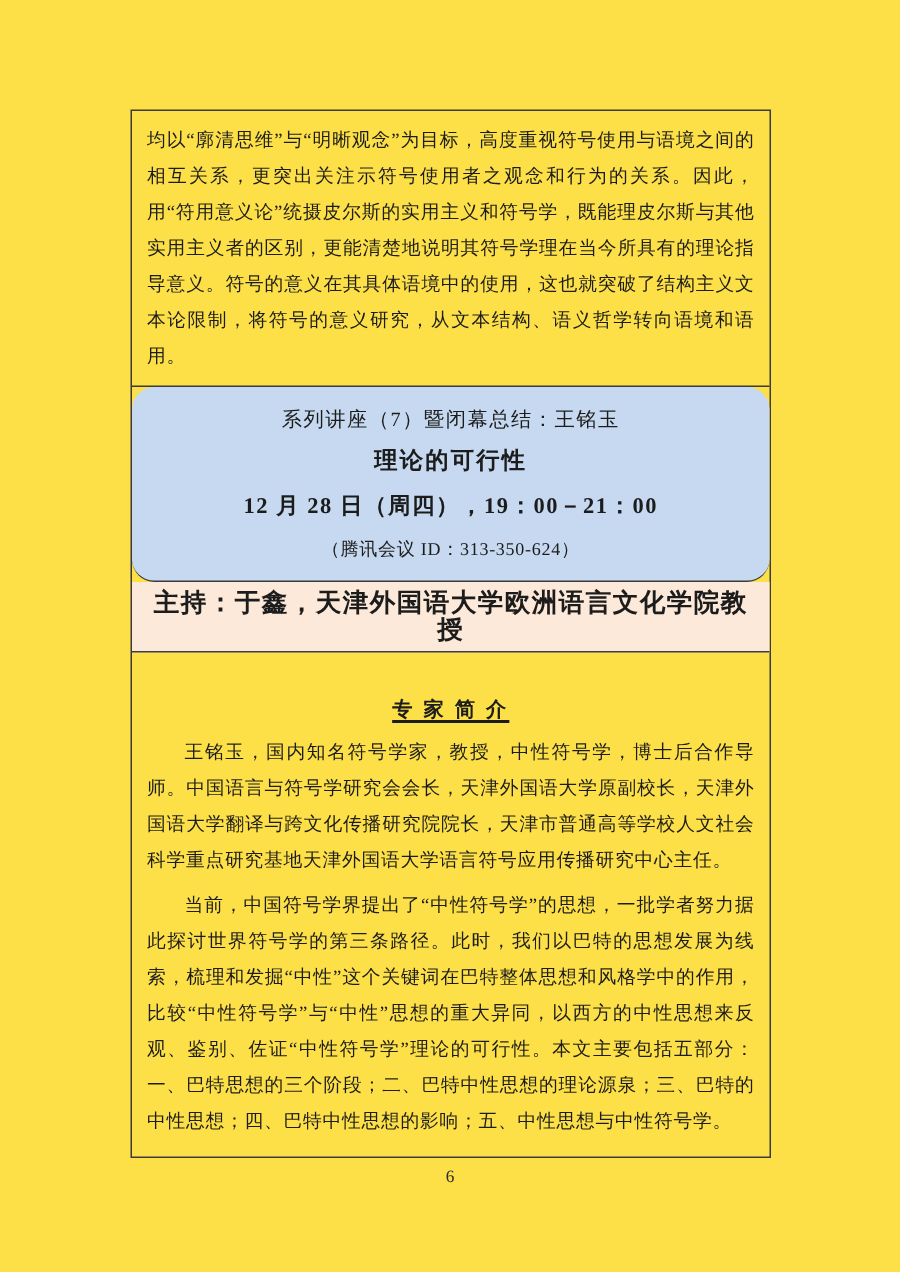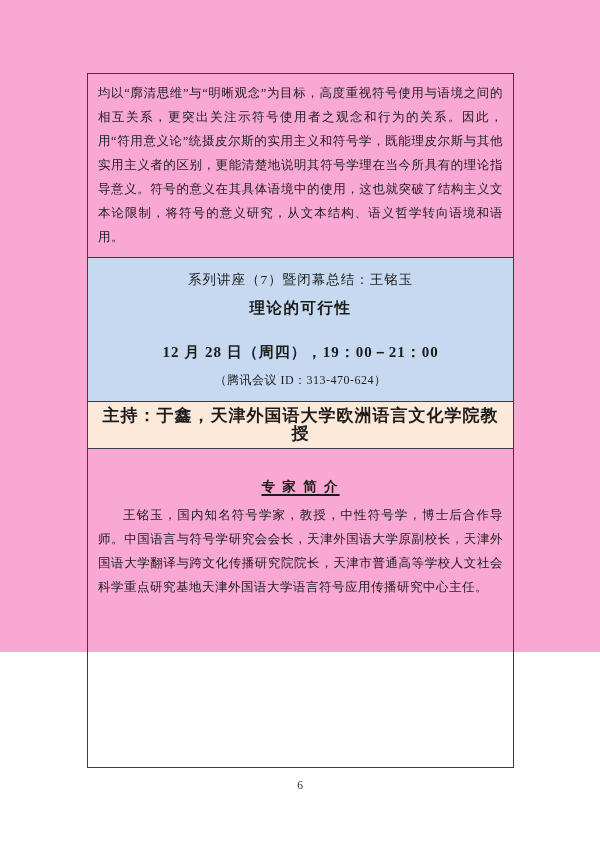--- a/index.html
+++ b/index.html
@@ -6,22 +6,22 @@
   html, body { background: #ffffff; }
   body {
     width: 600px; height: 848px;
     font-family: "Liberation Serif", "DejaVu Serif", serif;
     color: #1c1c1c;
     position: relative;
     overflow: hidden;
   }
   .page {
     position: absolute; left: 0; top: 0;
-    width: 600px; height: 652px;
-    background: #f9a8d4;
+    width: 600px; height: 848px;
+    background: #fde047;
   }
   .doc-table {
     position: absolute;
     left: 87px; top: 73px;
     width: 427px;
     border: 1px solid #3b3b3b;
   }
   .row { border-bottom: 1px solid #3b3b3b; }
   .row:last-child { border-bottom: none; }
 
@@ -35,39 +35,39 @@
     text-align: justify;
     text-justify: inter-ideograph;
     letter-spacing: 0.5px;
   }
   .indent { text-indent: 2em; }
 
   .banner-row {
     min-height: 113px;
     text-align: center;
     padding: 9px 6px 8px 6px;
+    border-radius: 15px;
   }
   .banner-series {
     font-size: 13.5px;
     line-height: 26px;
     letter-spacing: 1px;
   }
   .banner-title {
     font-family: "Liberation Sans", "DejaVu Sans", sans-serif;
     font-weight: bold;
     font-size: 15.5px;
     line-height: 30px;
     letter-spacing: 1.5px;
   }
   .banner-datetime {
     font-weight: bold;
     font-size: 15px;
     line-height: 30px;
     letter-spacing: 1px;
-    margin-top: 14px;
   }
   .banner-meeting {
     font-size: 12px;
     line-height: 26px;
     letter-spacing: 0.5px;
   }
 
   .host-row {
     min-height: 28px;
     text-align: center;
@@ -116,32 +116,33 @@
   <div class="doc-table" style="border-color: rgb(59, 59, 59);">
 
     <div class="row intro-row" style="border-bottom-color: rgb(59, 59, 59);">
       <div class="para">均以“廓清思维”与“明晰观念”为目标，高度重视符号使用与语境之间的相互关系，更突出关注示符号使用者之观念和行为的关系。因此，用“符用意义论”统摄皮尔斯的实用主义和符号学，既能理皮尔斯与其他实用主义者的区别，更能清楚地说明其符号学理在当今所具有的理论指导意义。符号的意义在其具体语境中的使用，这也就突破了结构主义文本论限制，将符号的意义研究，从文本结构、语义哲学转向语境和语用。</div>
     </div>
 
     <div class="row banner-row" style="background: rgb(198, 217, 240); border-bottom-color: rgb(59, 59, 59);">
       <div class="banner-series">系列讲座（7）暨闭幕总结：王铭玉</div>
       <div class="banner-title">理论的可行性</div>
       <div class="banner-datetime">12 月 28 日（周四），19：00－21：00</div>
-      <div class="banner-meeting">（腾讯会议 ID：313-470-624）</div>
+      <div class="banner-meeting">（腾讯会议 ID：313-350-624）</div>
     </div>
 
     <div class="row host-row" style="background: rgb(253, 233, 217); border-bottom-color: rgb(59, 59, 59);">
       <div class="host-text">主持：于鑫，天津外国语大学欧洲语言文化学院教授</div>
     </div>
 
     <div class="row body-row" style="border-bottom-color: rgb(59, 59, 59);">
       <div class="section-heading">
         <span>专 家 简 介</span>
       </div>
       <div class="para indent section-body">王铭玉，国内知名符号学家，教授，中性符号学，博士后合作导师。中国语言与符号学研究会会长，天津外国语大学原副校长，天津外国语大学翻译与跨文化传播研究院院长，天津市普通高等学校人文社会科学重点研究基地天津外国语大学语言符号应用传播研究中心主任。</div>
 
+      <div class="para indent">当前，中国符号学界提出了“中性符号学”的思想，一批学者努力据此探讨世界符号学的第三条路径。此时，我们以巴特的思想发展为线索，梳理和发掘“中性”这个关键词在巴特整体思想和风格学中的作用，比较“中性符号学”与“中性”思想的重大异同，以西方的中性思想来反观、鉴别、佐证“中性符号学”理论的可行性。本文主要包括五部分：一、巴特思想的三个阶段；二、巴特中性思想的理论源泉；三、巴特的中性思想；四、巴特中性思想的影响；五、中性思想与中性符号学。</div>
     </div>
 
   </div>
 
   <div class="page-number">6</div>
 
 </div>
 
 </body></html>

